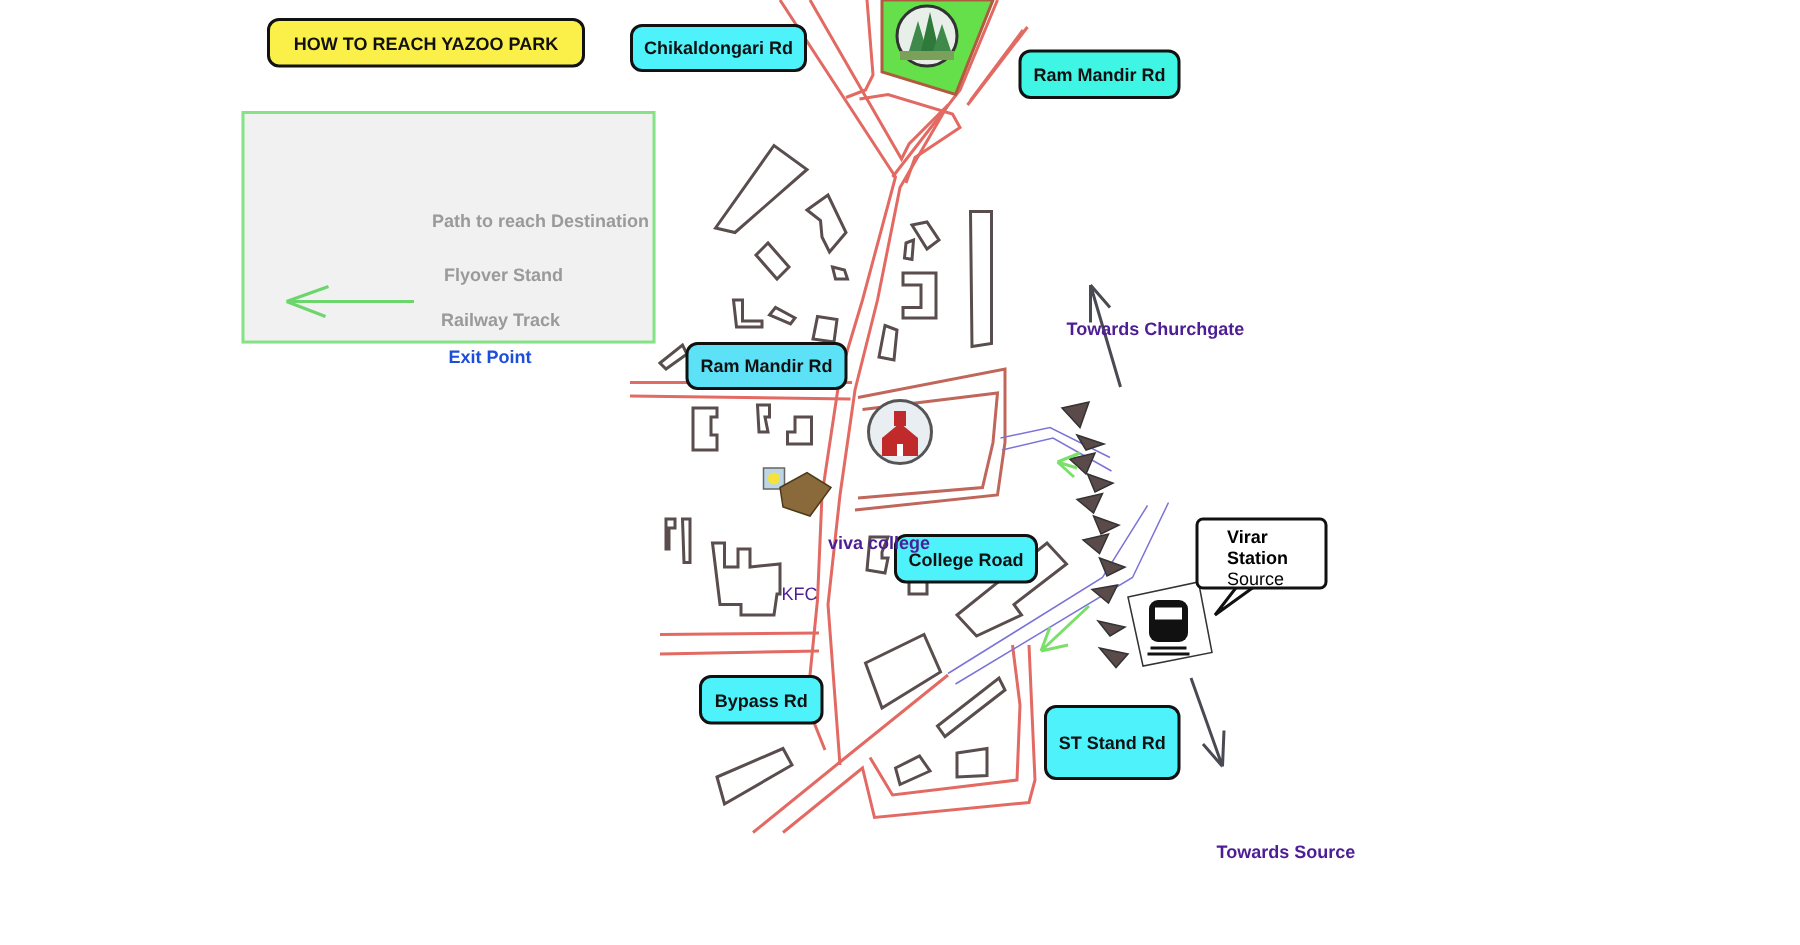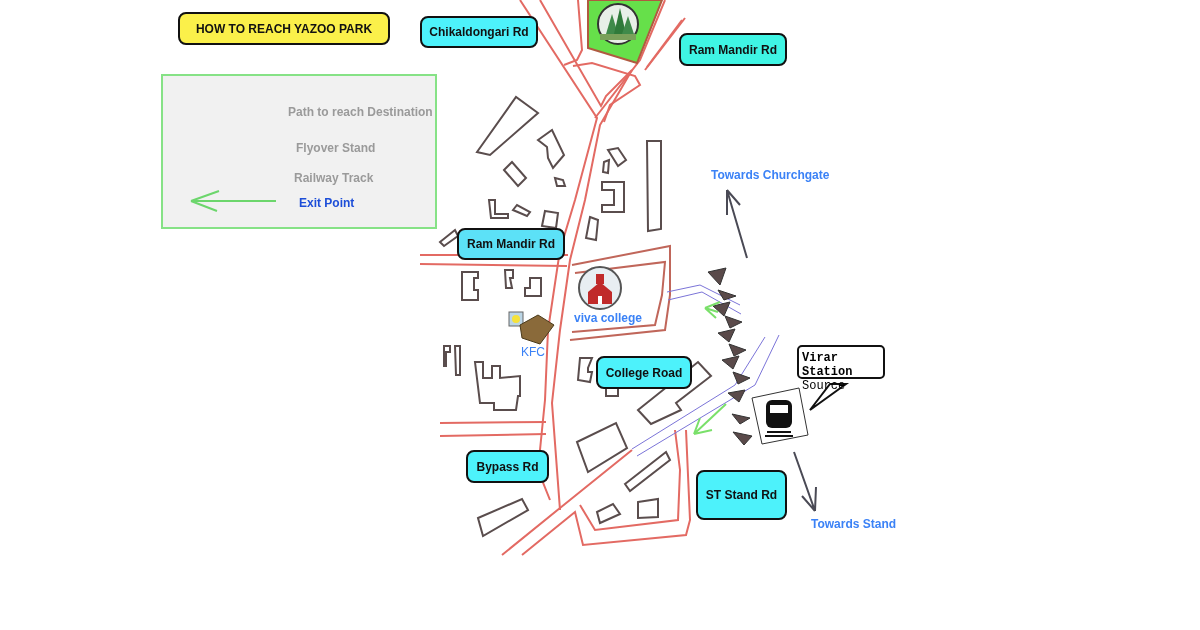--- a/index.html
+++ b/index.html
@@ -4,24 +4,24 @@
 <style>
   html,body{margin:0;padding:0;background:#fff;}
   body{width:1200px;height:630px;position:relative;overflow:hidden;font-family:"Liberation Sans",sans-serif;}
   #map{position:absolute;left:0;top:0;}
   .lbl{position:absolute;border:2px solid #111;border-radius:8px;font-weight:bold;font-size:12px;color:#111;display:flex;align-items:center;justify-content:center;white-space:nowrap;box-sizing:border-box;}
   .title{background:#fbf04a;}
   .road-blue{background:#4df2fb;}
   .road-teal{background:#3ff5e4;}
   .road-sky{background:#5ce1f7;}
   .legend{position:absolute;left:161px;top:74px;width:276px;height:155px;background:#f1f1f1;border:2px solid #86e286;box-sizing:border-box;}
-  .legend-text{position:absolute;font-size:12px;color:#9a9a9a;font-weight:bold;white-space:nowrap;}
-  .txt{position:absolute;font-size:12px;color:#3b82f6;white-space:nowrap;}
+  .legend-text{position:absolute;font-size:12px;color:#9a9a9a;font-weight:bold;white-space:nowrap;margin-top:35px;}
+  .txt{position:absolute;font-size:12px;color:#4c1d95;white-space:nowrap;margin-top:44px;}
   .bold{font-weight:bold;}
-  .callout{position:absolute;left:797px;top:345px;width:88px;height:34px;border:2px solid #111;border-radius:5px;background:#fff;box-sizing:border-box;padding:4px 3px;font-size:12px;line-height:14px;font-family:Liberation Mono, monospace;}
+  .callout{position:absolute;left:797px;top:345px;width:88px;height:48px;border:2px solid #111;border-radius:5px;background:#fff;box-sizing:border-box;padding:4px 19px;font-size:12px;line-height:14px;}
 </style>
 </head>
 <body>
 
 <svg id="map" width="1200" height="630">
 
   <g fill="none" stroke="#e36a63" stroke-width="2">
     <path d="M520 0 L597 118 L575 200 L560 250 L548 330 L545 400 L538 470 L550 500"></path>
     <path d="M540 0 L601 106 L606 96 L632 70 L600 125 L585 200 L570 260 L560 330 L552 403 L560 510"></path>
     <path d="M578 0 L582 50 L577 60 L564 65"></path>
@@ -158,21 +158,21 @@
   <span class="legend-text" style="left:136px;top:120px;color:#1d4ed8;">Exit Point</span>
 </div>
 
 <div class="lbl road-blue" style="left:420px;top:16px;width:118px;height:32px;">Chikaldongari Rd</div>
 <div class="lbl road-teal" style="left:679px;top:33px;width:108px;height:33px;">Ram Mandir Rd</div>
 <div class="lbl road-sky" style="left:457px;top:228px;width:108px;height:32px;">Ram Mandir Rd</div>
 <div class="lbl road-blue" style="left:596px;top:333px;width:96px;height:33px;margin-top:23px;">College Road</div>
 <div class="lbl road-blue" style="left:466px;top:450px;width:83px;height:33px;">Bypass Rd</div>
 <div class="lbl road-blue" style="left:696px;top:470px;width:91px;height:50px;">ST Stand Rd</div>
 
-<span class="txt bold" style="left:574px;top:311px;">viva college</span>
+<span class="txt bold" style="left:552px;top:311px;">viva college</span>
 <span class="txt" style="left:521px;top:345px;">KFC</span>
 <span class="txt bold" style="left:711px;top:168px;">Towards Churchgate</span>
-<span class="txt bold" style="left:811px;top:517px;">Towards Stand</span>
+<span class="txt bold" style="left:811px;top:517px;">Towards Source</span>
 
 <div class="callout">
   <div class="bold">Virar Station</div>
   <div>Source</div>
 </div>
 
 </body></html>

